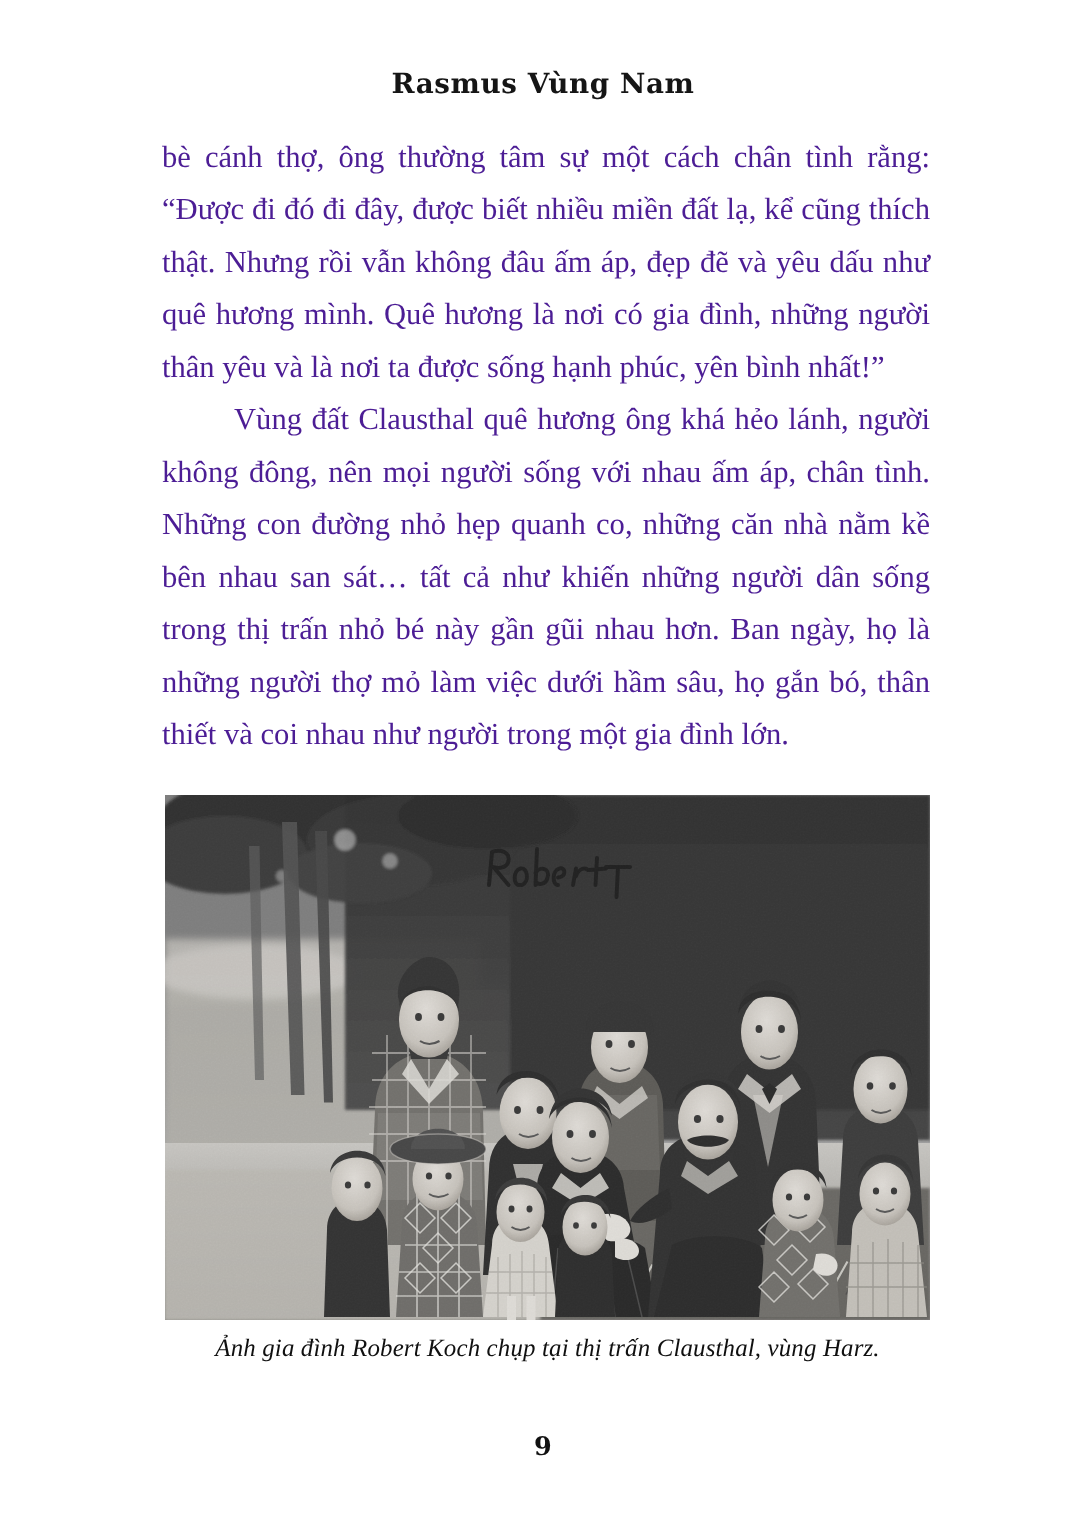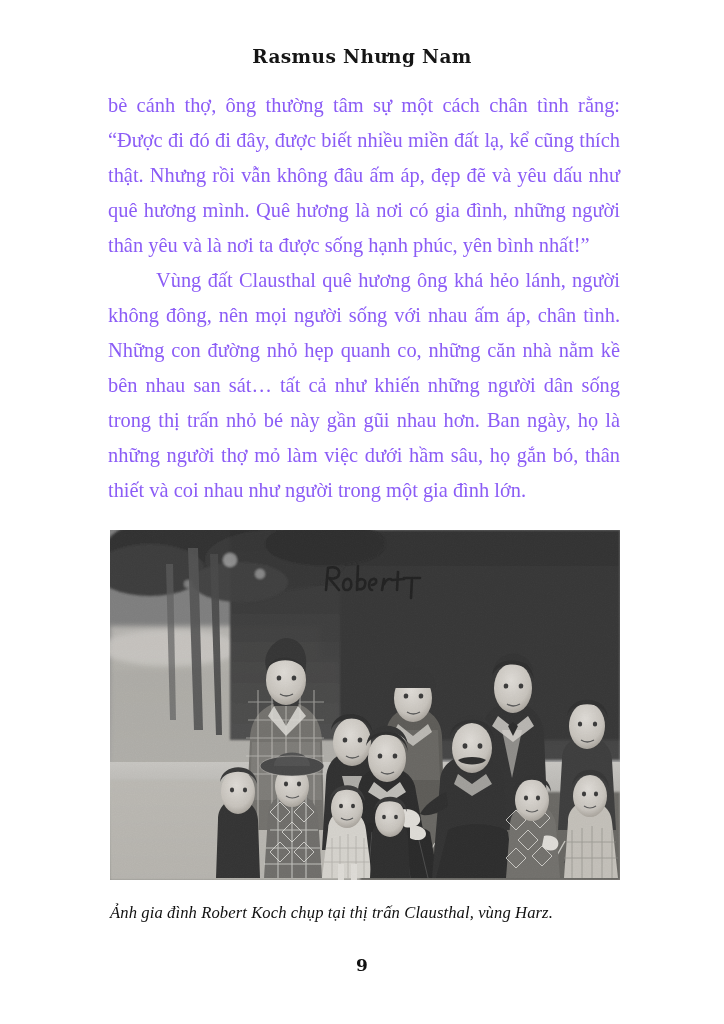--- a/index.html
+++ b/index.html
@@ -38,21 +38,21 @@
     left: 108px;
     top: 88px;
     width: 512px;
   }
   .para {
     margin: 0;
     font-size: 20.4px;
     line-height: 35px;
     text-align: justify;
     text-justify: inter-word;
-    color: #8b5cf6;
+    color: #4c1d95;
     hyphens: none;
   }
   .para + .para {
   }
   .para.indent {
     text-indent: 48px;
   }
 
   
   .figure {
@@ -66,22 +66,22 @@
     width: 510px;
     height: 350px;
     overflow: hidden;
     background: #2b2b2b;
     border: 0;
   }
   
   .photo-frame svg { display: block; }
 
   .figcaption {
-    margin-top: 23px;
-    text-align: left;
+    margin-top: 9px;
+    text-align: center;
     font-size: 16.6px;
     font-style: italic;
     color: #101010;
     letter-spacing: 0.1px;
     line-height: 1.2;
   }
 
   
   .folio {
     position: absolute;
@@ -93,21 +93,21 @@
     font-size: 17px;
     font-weight: 700;
     color: #111111;
   }
 </style>
 </head>
 <body>
 
 <div class="page">
 
-  <div class="running-head">Rasmus Nhưng Nam</div>
+  <div class="running-head">Rasmus Vùng Nam</div>
 
   <div class="text-column">
     <p class="para">bè cánh thợ, ông thường tâm sự một cách chân tình rằng: “Được đi đó đi đây, được biết nhiều miền đất lạ, kể cũng thích thật. Nhưng rồi vẫn không đâu ấm áp, đẹp đẽ và yêu dấu như quê hương mình. Quê hương là nơi có gia đình, những người thân yêu và là nơi ta được sống hạnh phúc, yên bình nhất!”</p>
     <p class="para indent">Vùng đất Clausthal quê hương ông khá hẻo lánh, người không đông, nên mọi người sống với nhau ấm áp, chân tình. Những con đường nhỏ hẹp quanh co, những căn nhà nằm kề bên nhau san sát… tất cả như khiến những người dân sống trong thị trấn nhỏ bé này gần gũi nhau hơn. Ban ngày, họ là những người thợ mỏ làm việc dưới hầm sâu, họ gắn bó, thân thiết và coi nhau như người trong một gia đình lớn.</p>
   </div>
 
   <figure class="figure" style="margin:0;">
     <div class="photo-frame">
       <svg width="510" height="350" viewBox="0 0 510 350" role="img" aria-label="historic family photograph">
         <defs>

